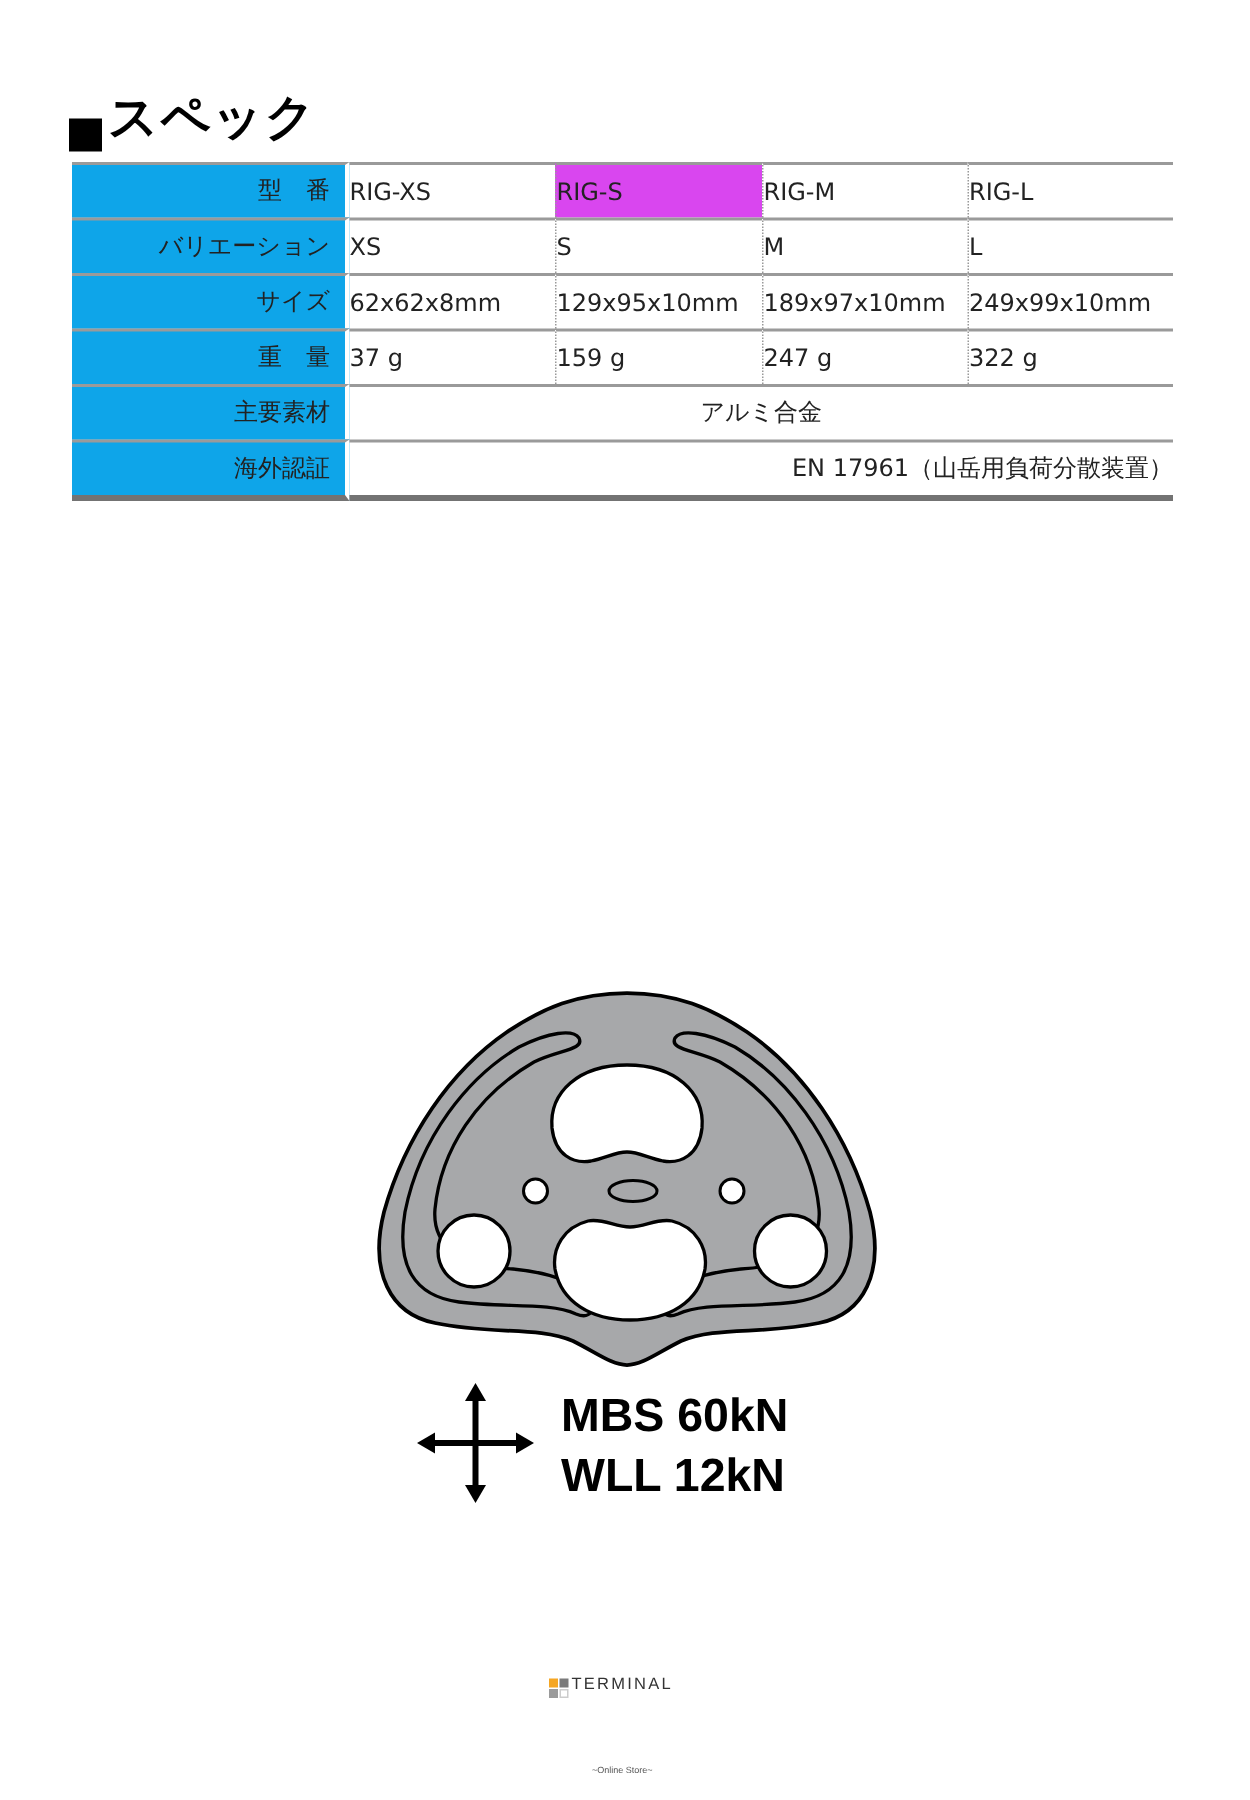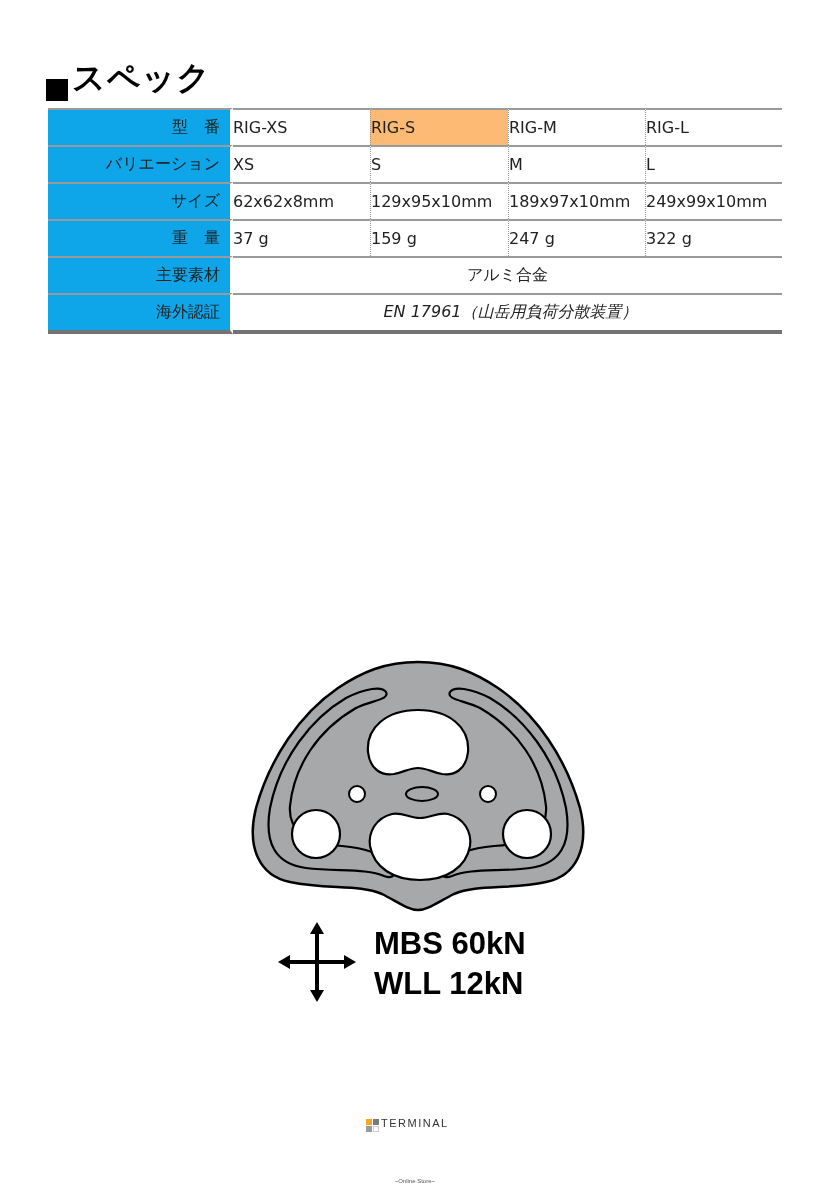--- a/index.html
+++ b/index.html
@@ -12,23 +12,23 @@
 
   table.spec { position: absolute; left: 48px; top: 108px; width: 734px; border-collapse: separate;
                border-spacing: 0; table-layout: fixed; }
   table.spec td { height: 35px; padding: 0; font-size: 16px; text-align: left;
                   border-top: 2px solid #9a9a9a; color: #222; white-space: nowrap; }
   table.spec tr:last-child td { border-bottom: 4px solid #737373; }
   table.spec td.lbl { background: #0ea5e9; text-align: right; padding-right: 10px; width: 172px;
                       border-right: 3px solid #fff; }
   table.spec td.c { border-left: 1px dotted #999; }
   table.spec td.c1 { border-left: none; }
-  table.spec td.hl { background: #fdba74; }
+  table.spec td.hl { background: #d946ef; }
   table.spec td.span-center { text-align: center; }
-  table.spec td.span-left { text-align: center; padding-left: 6px; font-style: italic; }
+  table.spec td.span-left { text-align: right; padding-left: 6px; }
 
   .product { position: absolute; left: 246px; top: 658px; width: 344px; height: 256px; }
 
   .load { position: absolute; left: 278px; top: 922px; width: 300px; height: 80px; }
   .load .arrows { position: absolute; left: 0; top: 0; width: 78px; height: 80px; }
   .load .txt { position: absolute; left: 96px; top: 2px; font-family: Liberation Sans, sans-serif;
                font-weight: bold; font-size: 31px; line-height: 40px; color: #000; }
 
   .footer-logo { position: absolute; left: 366px; top: 1118px; display: flex; align-items: flex-start; }
   .footer-logo .grid { display: grid; grid-template-columns: 6px 6px; grid-template-rows: 6px 6px;

